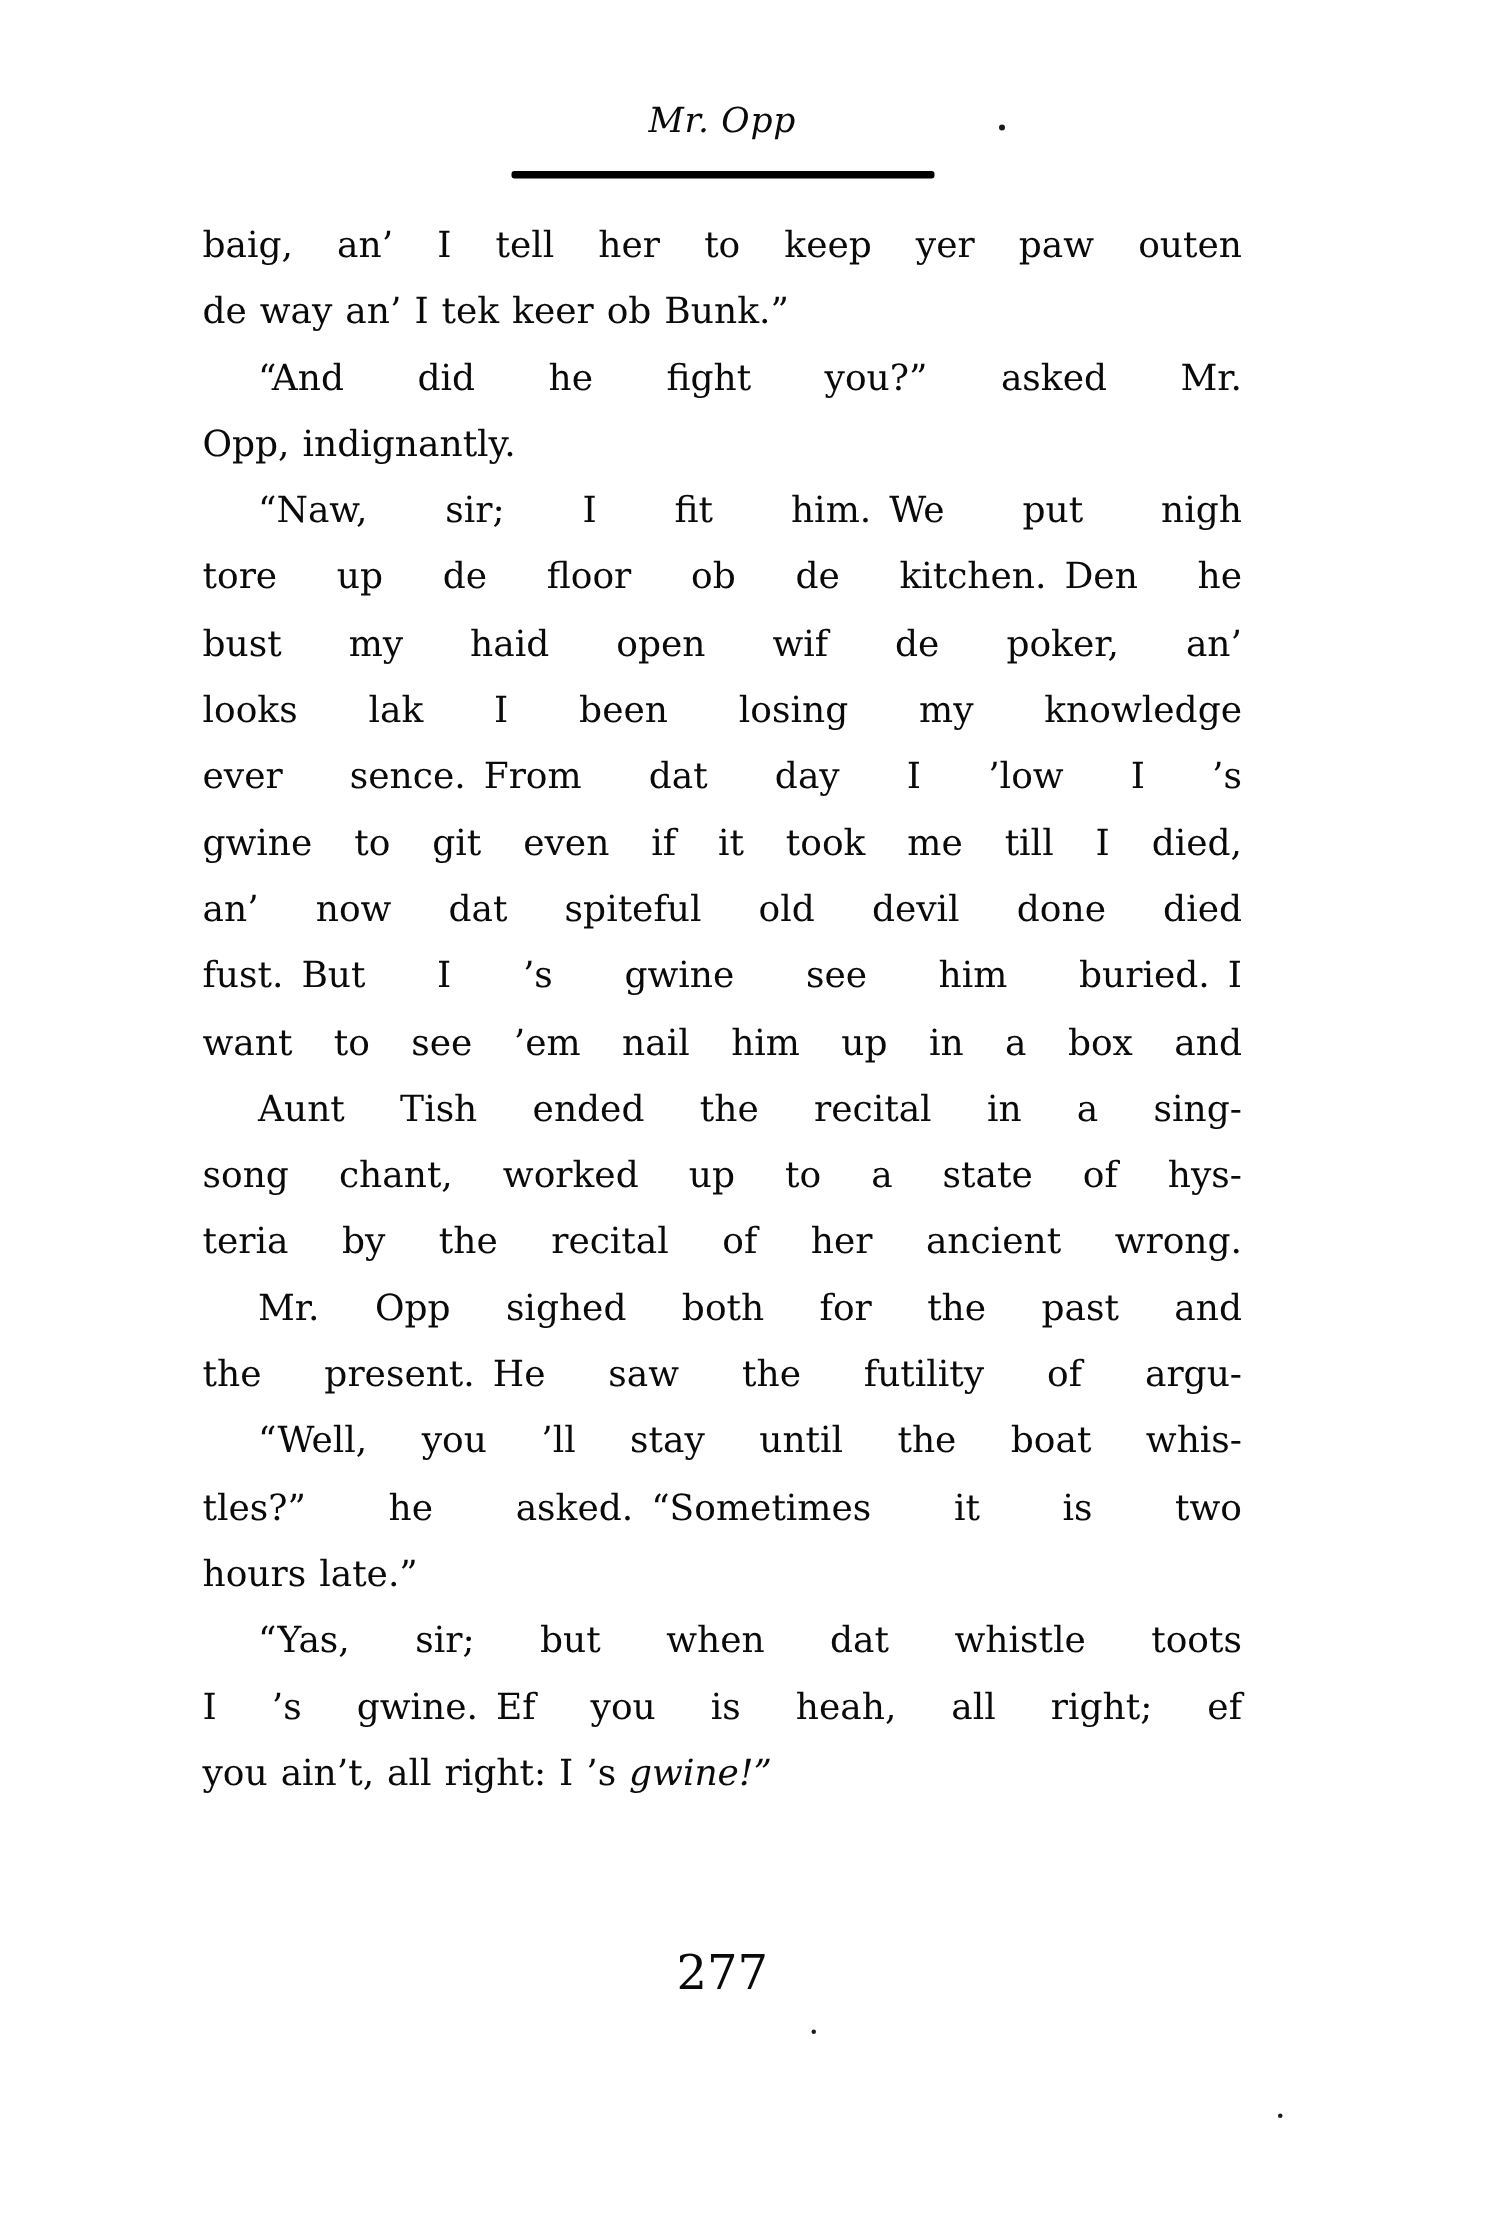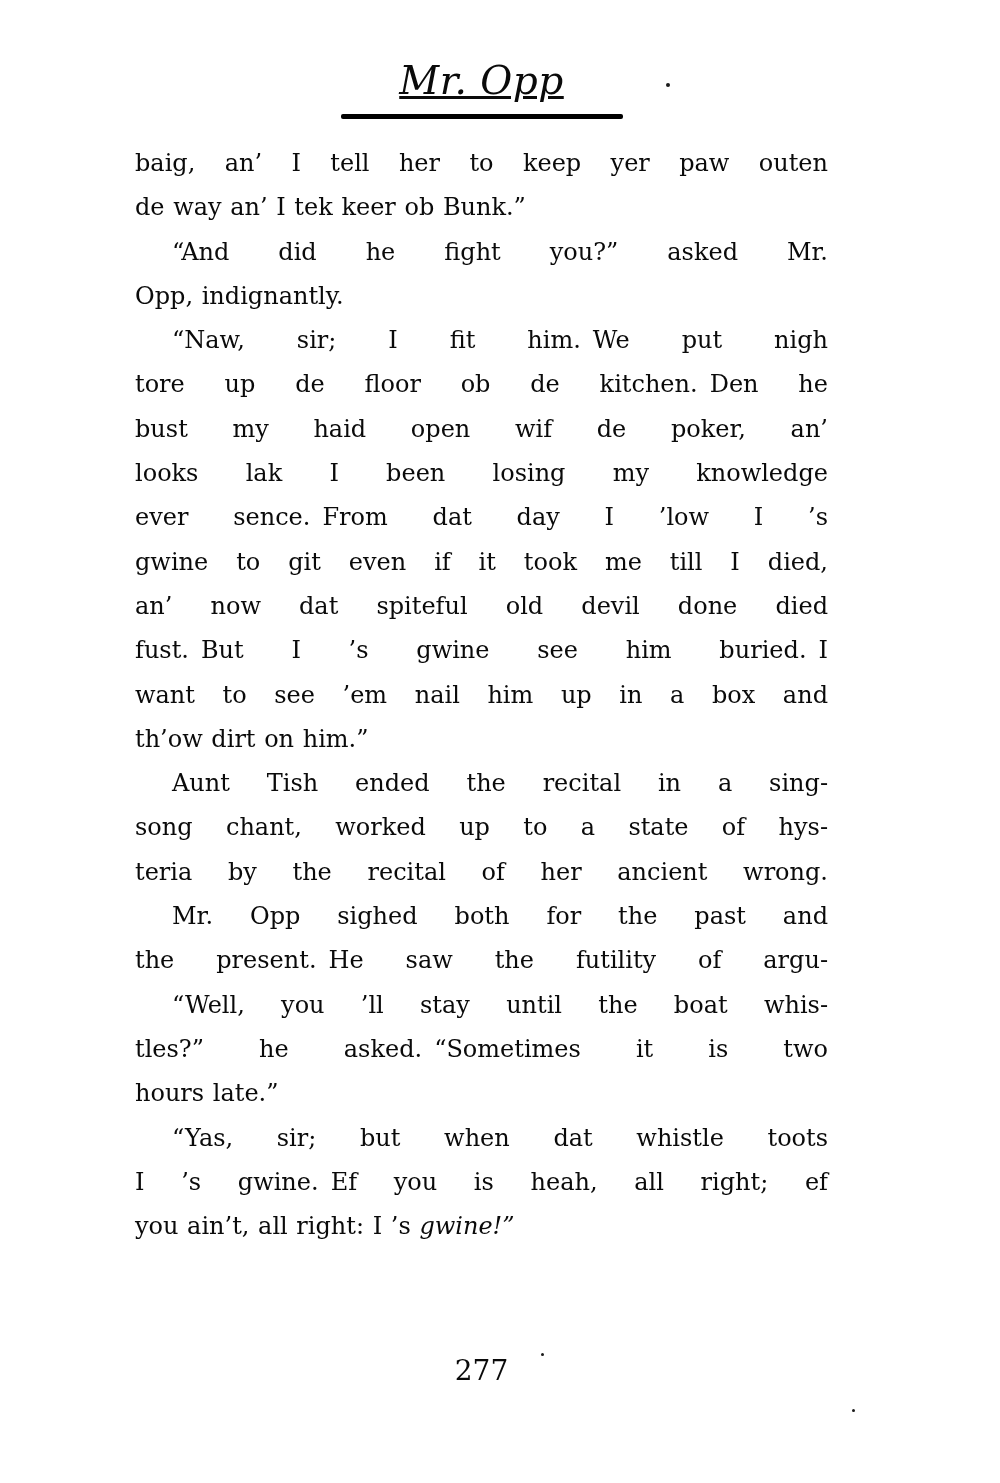--- a/index.html
+++ b/index.html
@@ -11,24 +11,23 @@
     position: relative;
     overflow: hidden;
   }
   .page { position: absolute; inset: 0; }
 
   .title {
     position: absolute;
     top: 61px; left: 135px; width: 693px;
     text-align: center;
     font-style: italic;
-    font-size: 39px;
+    font-size: 23px;
     line-height: 40px;
     letter-spacing: 0.5px;
-    text-decoration: underline;
   }
   .title-rule {
     position: absolute;
     top: 114px; left: 341px;
     width: 282px; height: 5px;
     background: #000;
     border-radius: 2px;
   }
 
   .text-block {
@@ -42,23 +41,23 @@
     text-align-last: justify;
     height: 44.3px;
     word-spacing: 1px;
   }
   .line.end { text-align-last: left; }
   .line.in  { text-indent: 37px; }
   .it { font-style: italic; margin-top: 32px; }
 
   .pagenum {
     position: absolute;
-    top: 1354px; left: 135px; width: 693px;
+    top: 1296px; left: 135px; width: 693px;
     text-align: center;
-    font-size: 28px;
+    font-size: 32px;
   }
 
   .speck {
     position: absolute;
     background: #1a1a1a;
     border-radius: 50%;
   }
   .speck.s1 { top: 83px;   left: 666px; width: 4px; height: 4px; }
   .speck.s2 { top: 1353px; left: 541px; width: 3px; height: 3px; }
   .speck.s3 { top: 1409px; left: 852px; width: 3px; height: 3px; }
@@ -78,21 +77,20 @@
     <div class="line end">Opp, indignantly.</div>
     <div class="line in">“Naw, sir; I fit him. We put nigh</div>
     <div class="line">tore up de floor ob de kitchen. Den he</div>
     <div class="line">bust my haid open wif de poker, an’</div>
     <div class="line">looks lak I been losing my knowledge</div>
     <div class="line">ever sence. From dat day I ’low I ’s</div>
     <div class="line">gwine to git even if it took me till I died,</div>
     <div class="line">an’ now dat spiteful old devil done died</div>
     <div class="line">fust. But I ’s gwine see him buried. I</div>
     <div class="line">want to see ’em nail him up in a box and</div>
-    <div class="line end">th’ow dirt on him.”</div>
     <div class="line in">Aunt Tish ended the recital in a sing-</div>
     <div class="line">song chant, worked up to a state of hys-</div>
     <div class="line">teria by the recital of her ancient wrong.</div>
     <div class="line in">Mr. Opp sighed both for the past and</div>
     <div class="line">the present. He saw the futility of argu-</div>
     <div class="line in">“Well, you ’ll stay until the boat whis-</div>
     <div class="line">tles?” he asked. “Sometimes it is two</div>
     <div class="line end">hours late.”</div>
     <div class="line in">“Yas, sir; but when dat whistle toots</div>
     <div class="line">I ’s gwine. Ef you is heah, all right; ef</div>

